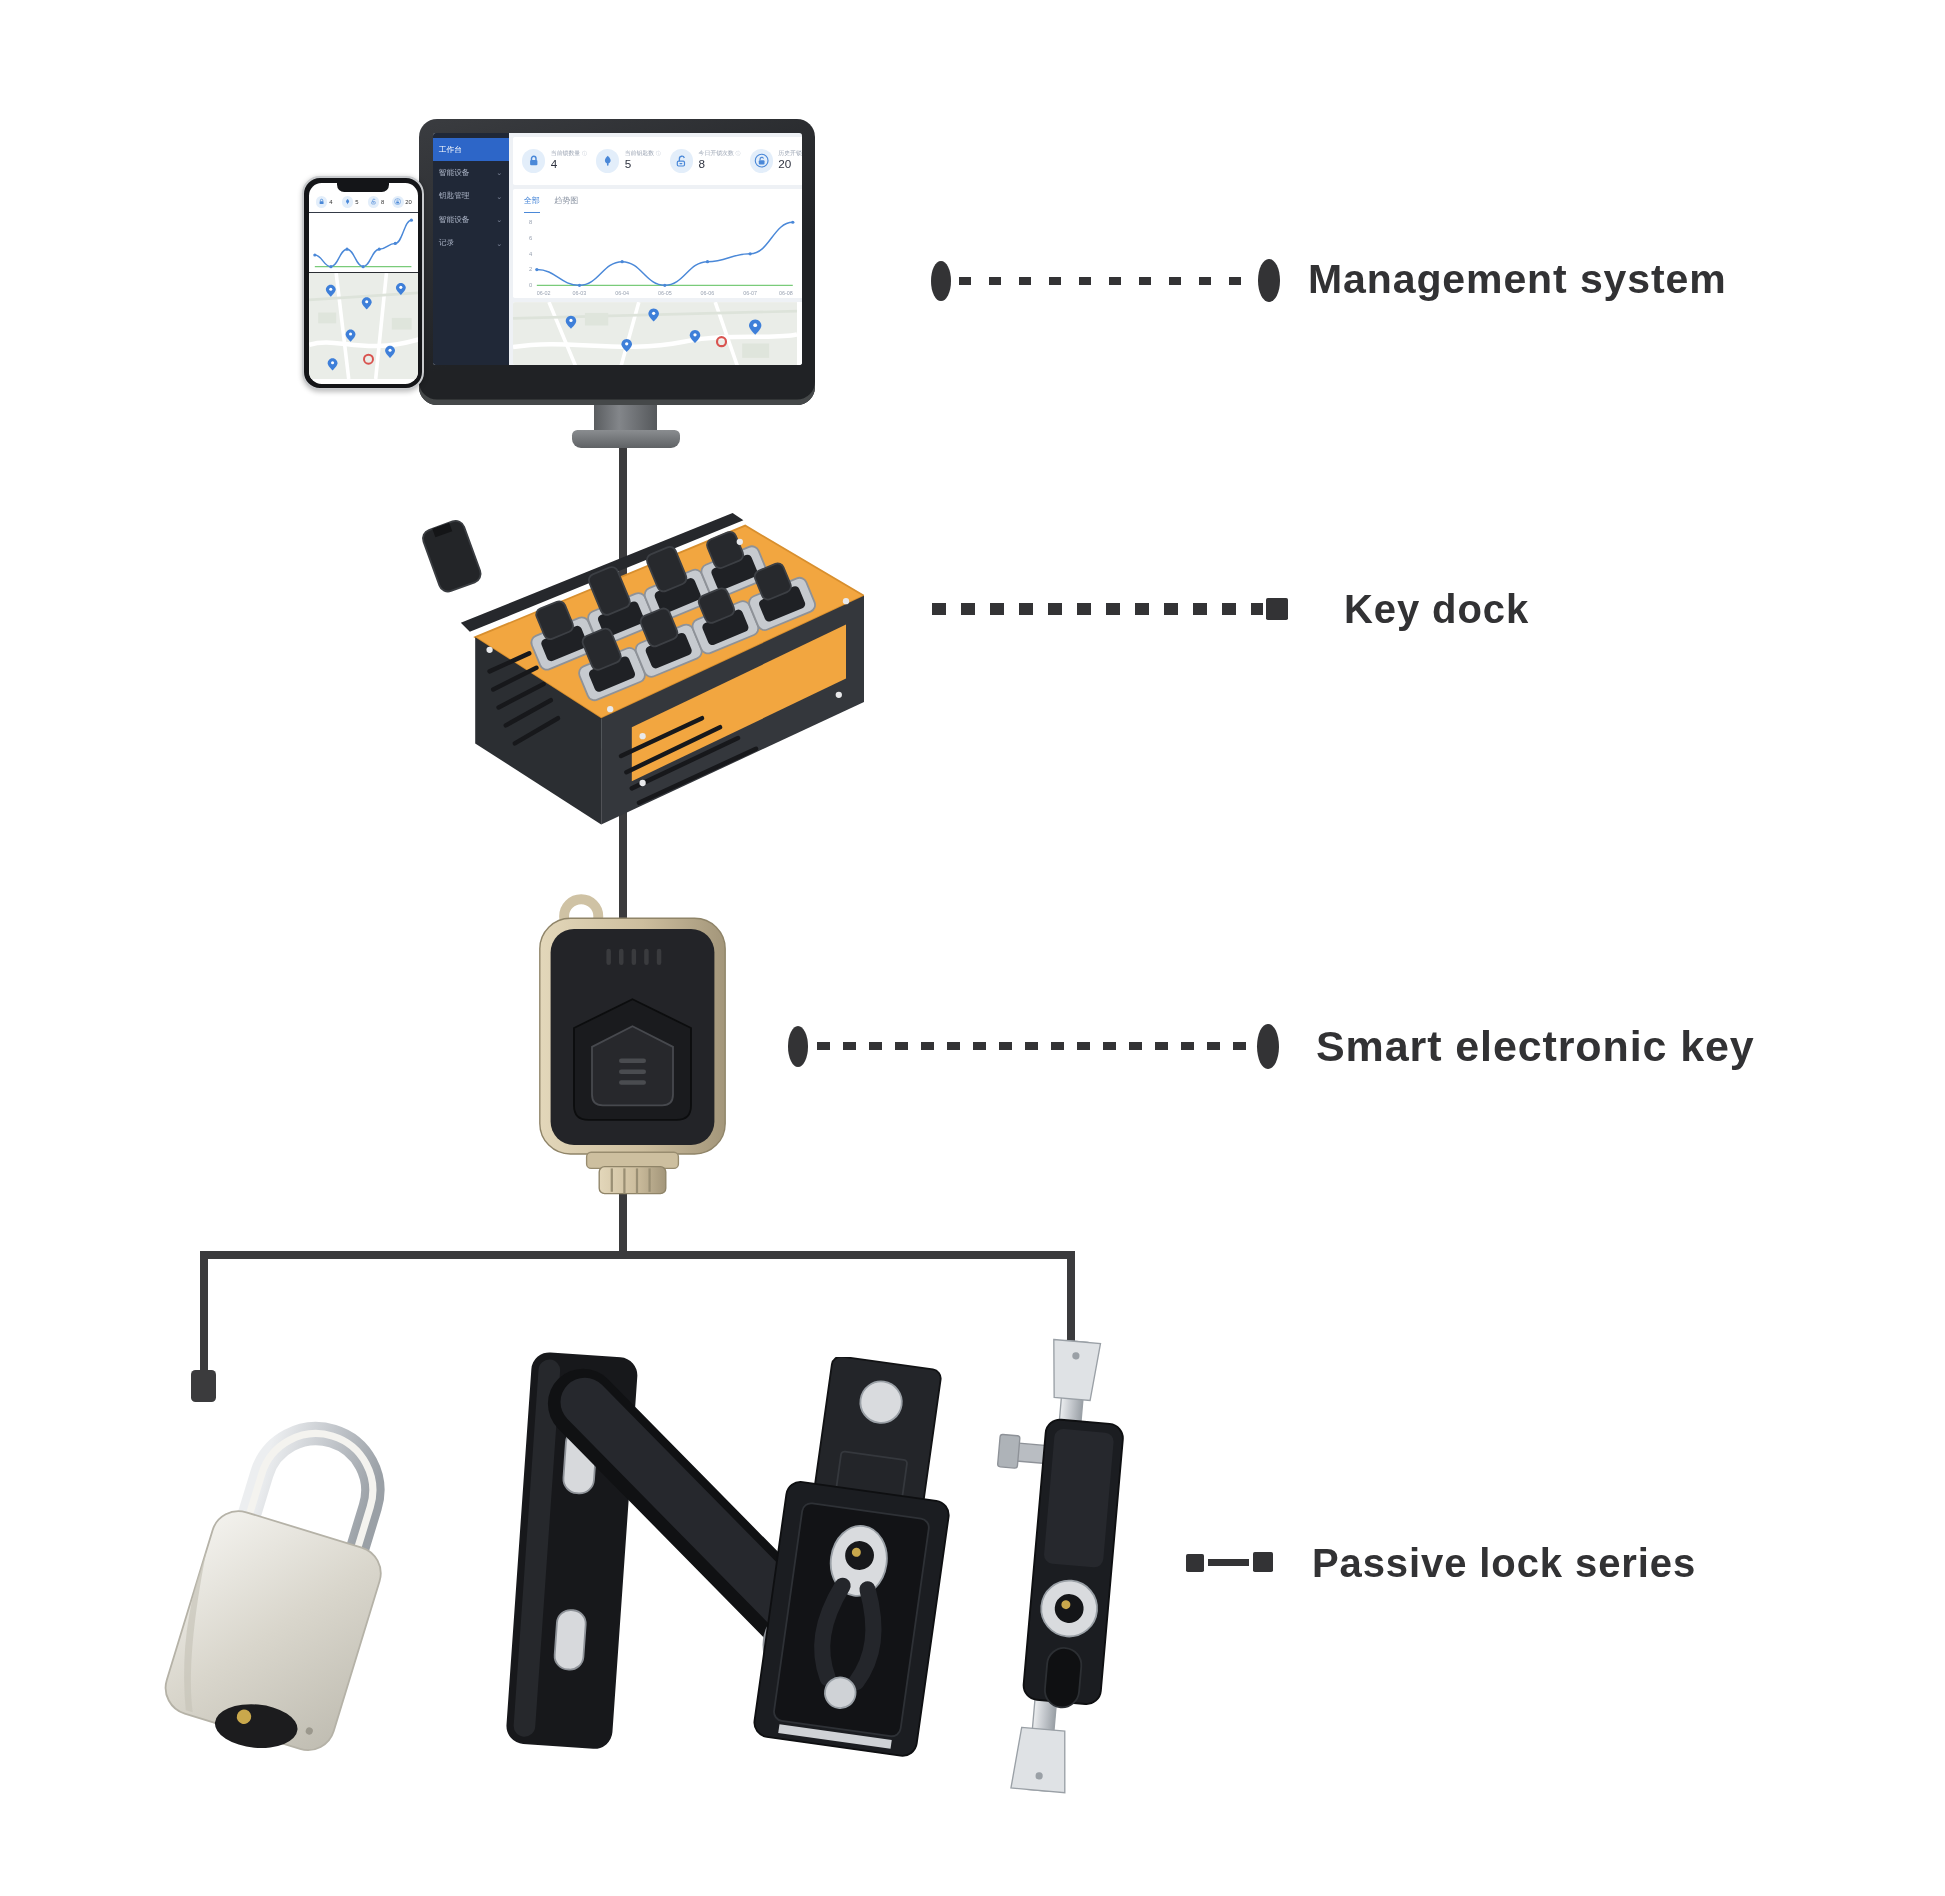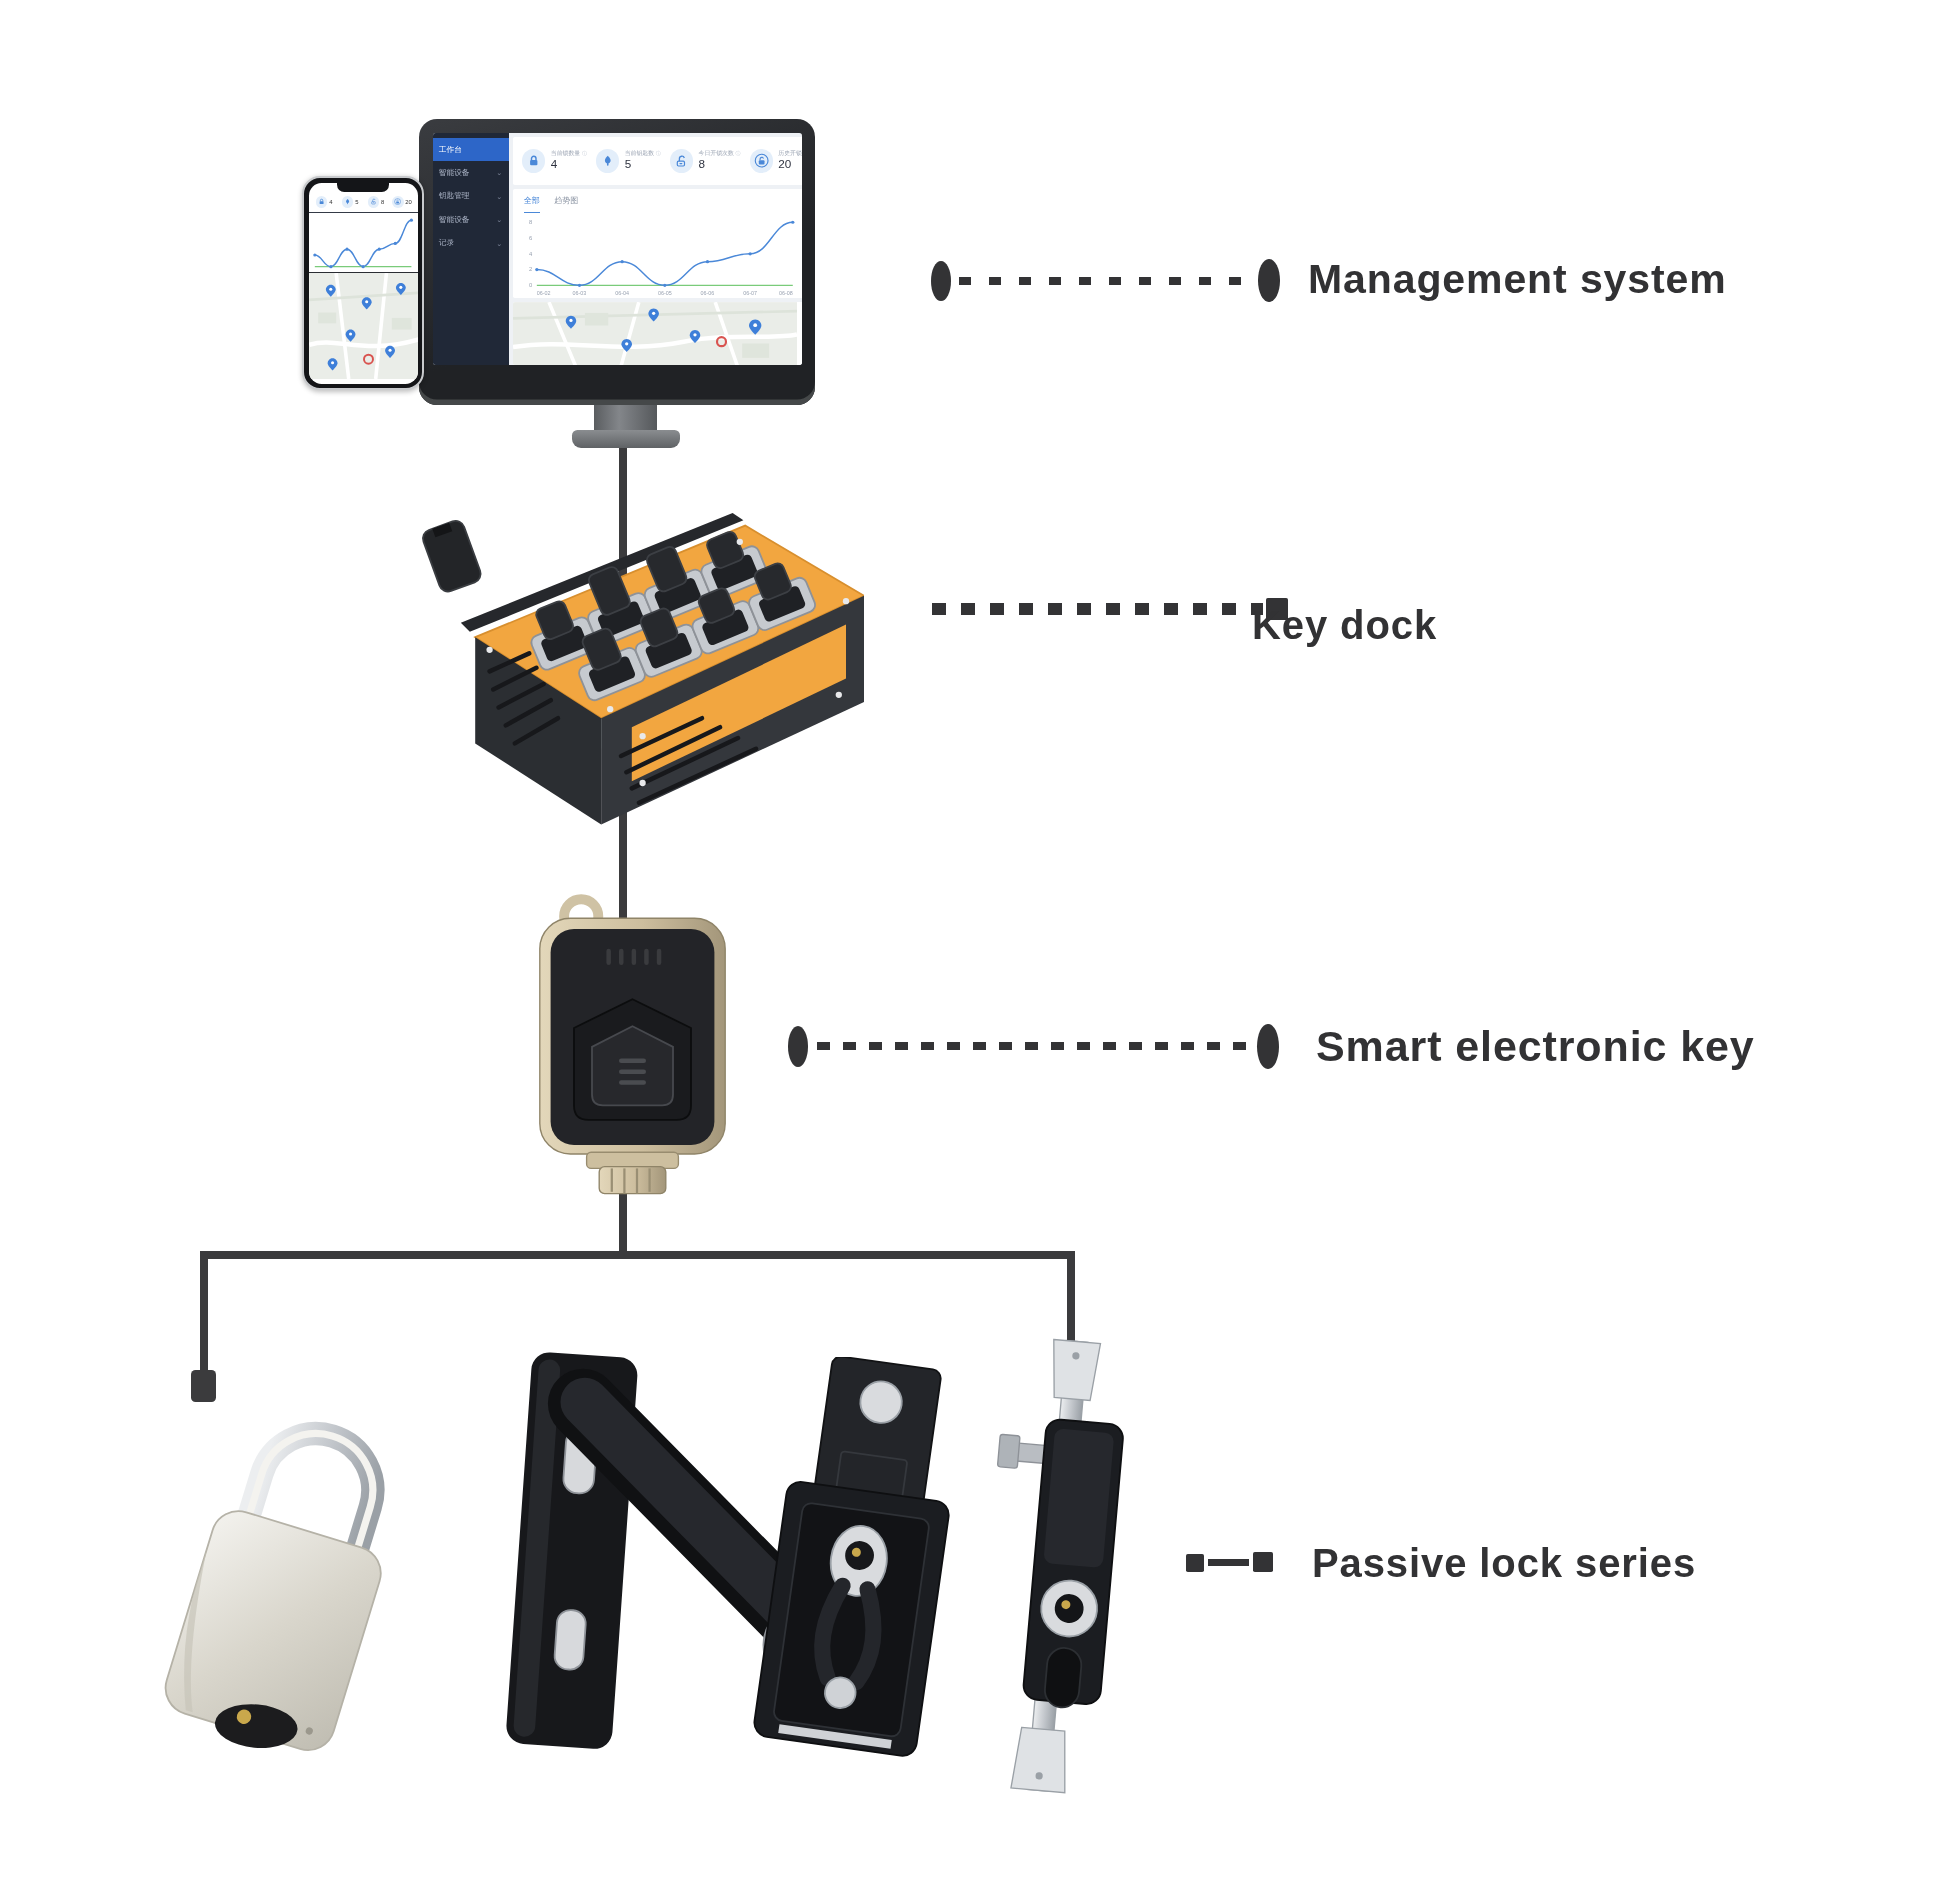--- a/index.html
+++ b/index.html
@@ -116,21 +116,21 @@
   <div>
     <div class="abs oval" style="left:931px; top:261px; width:20px; height:40px;"></div>
     <div class="abs dash-round" style="left:959px; top:277px; width:297px;"></div>
     <div class="abs oval" style="left:1258px; top:259px; width:21.6px; height:43px;"></div>
     <div class="abs diagram-label" style="left:1308px; top:256px; font-size:41px;">Management system</div>
   </div>
 
   <div>
     <div class="abs dash-square" style="left:932px; top:603px; width:331px;"></div>
     <div class="abs sq" style="left:1266px; top:598px; width:21.6px; height:21.6px;"></div>
-    <div class="abs diagram-label" style="left:1252px; top:587px; font-size:40px;margin-top:16px;">Key dock</div>
+    <div class="abs diagram-label" style="left:1344px; top:587px; font-size:40px;">Key dock</div>
   </div>
 
   <div>
     <div class="abs oval" style="left:788px; top:1026px; width:20px; height:41px;"></div>
     <div class="abs dash-tight" style="left:817px; top:1042px; width:434px;"></div>
     <div class="abs oval" style="left:1257px; top:1024px; width:21.6px; height:45px;"></div>
     <div class="abs diagram-label" style="left:1316px; top:1022px; font-size:43px;">Smart electronic key</div>
   </div>
 
   <div>

